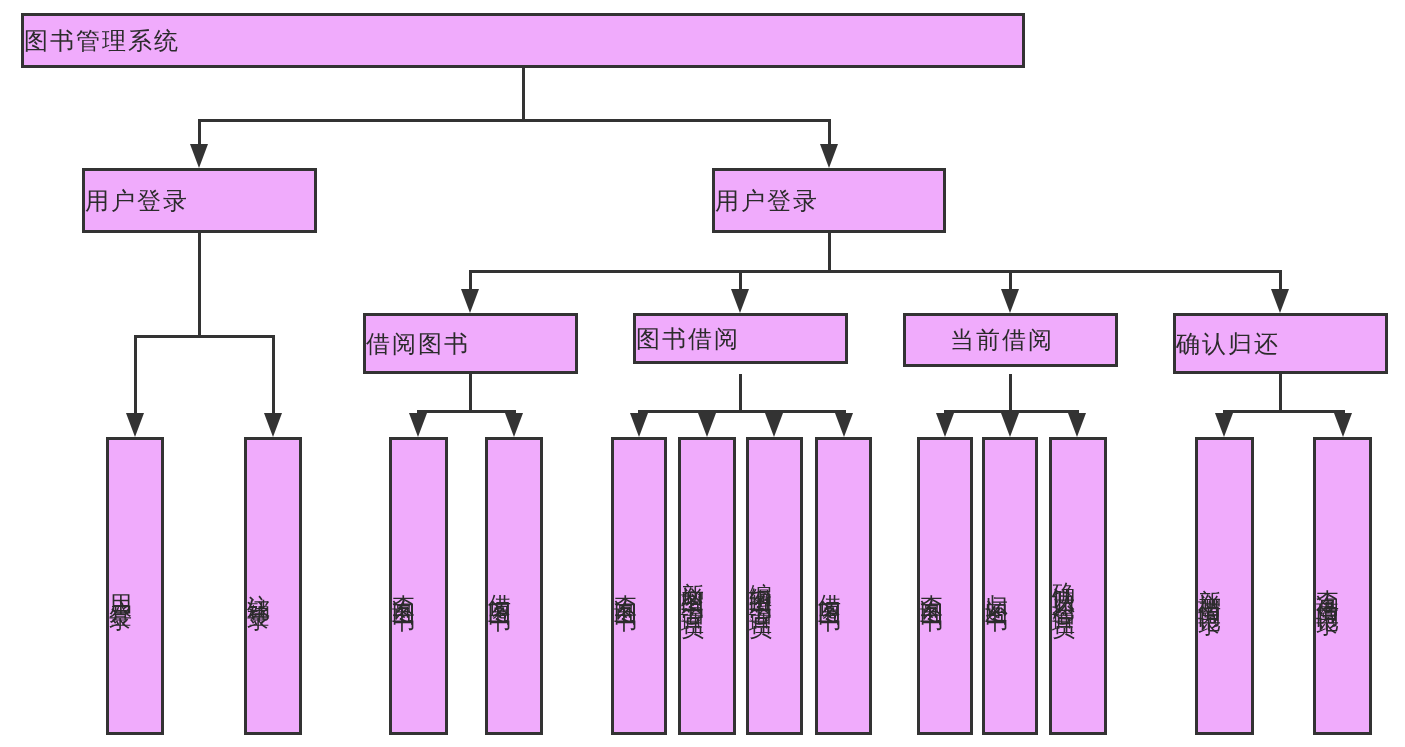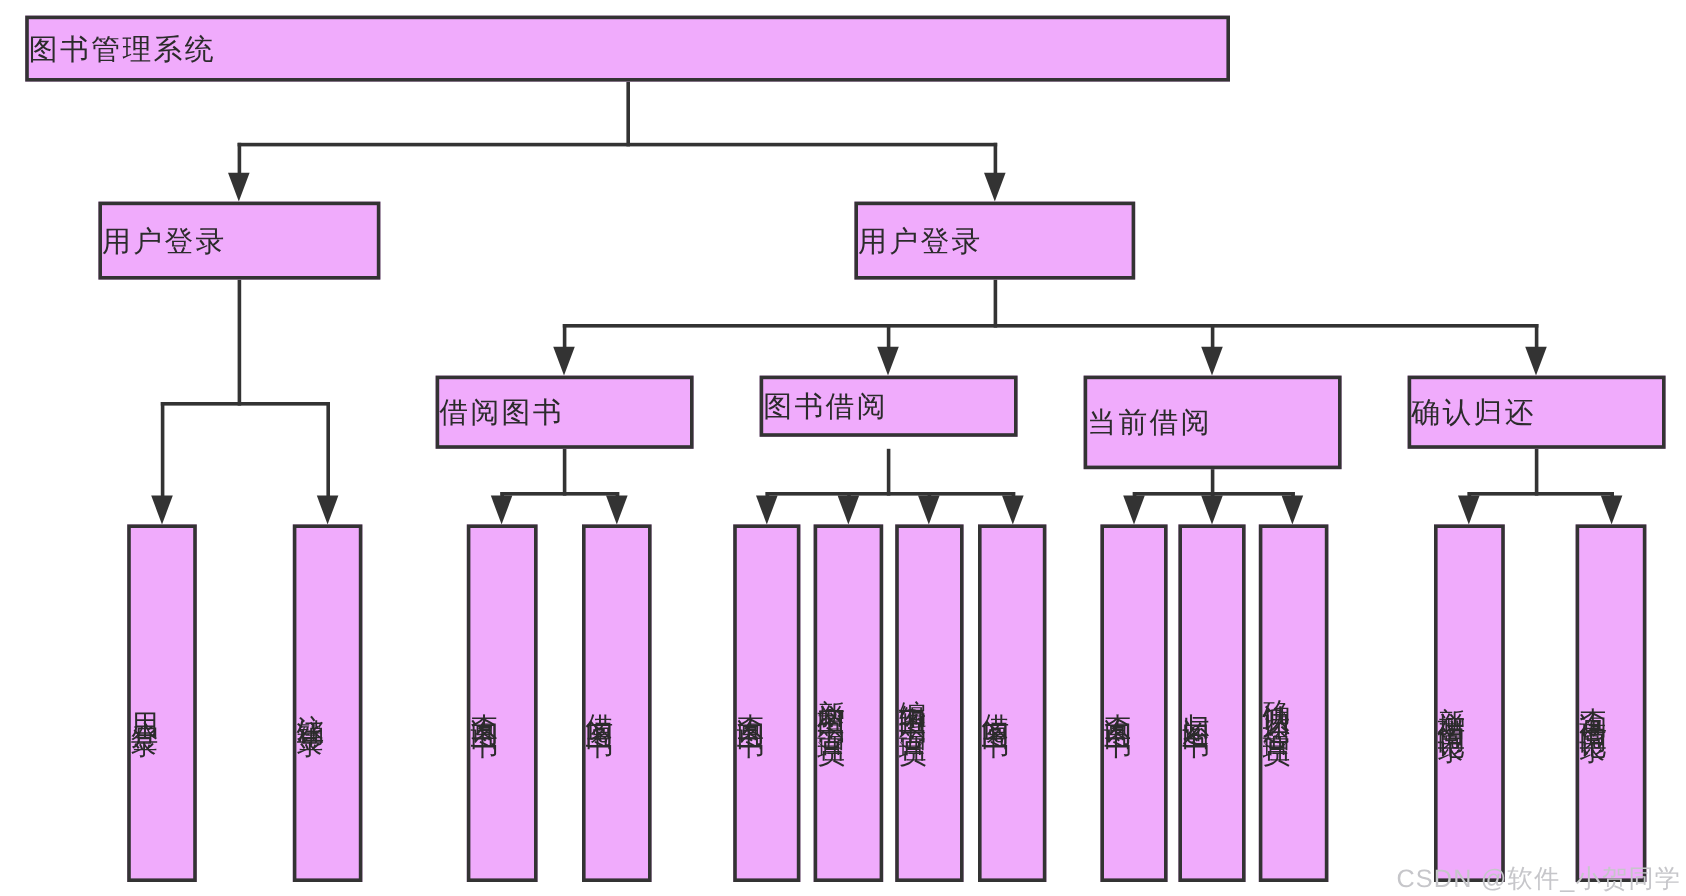--- a/index.html
+++ b/index.html
@@ -56,37 +56,36 @@
     color: #c6c6ca;
     letter-spacing: 1px;
     z-index: 5;
     white-space: nowrap;
   }
 </style>
 </head>
 <body>
 
 <div id="stage">
-  <div id="watermark">CSDN @软件_小贺同学</div>
 <div class="node h" style="left: 21px; top: 13px; width: 1004px; height: 55px;">
       <span>图书管理系统</span>
     </div>
     <div class="node h" style="left: 82px; top: 168px; width: 235px; height: 65px;">
       <span>用户登录</span>
     </div>
     <div class="node h" style="left: 712px; top: 168px; width: 234px; height: 65px;">
       <span>用户登录</span>
     </div>
     <div class="node h" style="left: 363px; top: 313px; width: 215px; height: 61px;">
       <span>借阅图书</span>
     </div>
     <div class="node h" style="left: 633px; top: 313px; width: 215px; height: 51px;">
       <span>图书借阅</span>
     </div>
-    <div class="node h" style="left: 903px; top: 313px; width: 215px; height: 78px;">
+    <div class="node h" style="left: 903px; top: 313px; width: 215px; height: 54px; padding-left: 44px;">
       <span>当前借阅</span>
     </div>
     <div class="node h" style="left: 1173px; top: 313px; width: 215px; height: 61px;">
       <span>确认归还</span>
     </div>
     <div class="node v" style="left: 106px; top: 437px; width: 58px; height: 298px;">
       <span>用户登录</span>
     </div>
     <div class="node v" style="left: 244px; top: 437px; width: 58px; height: 298px;">
       <span>注销登录</span>

